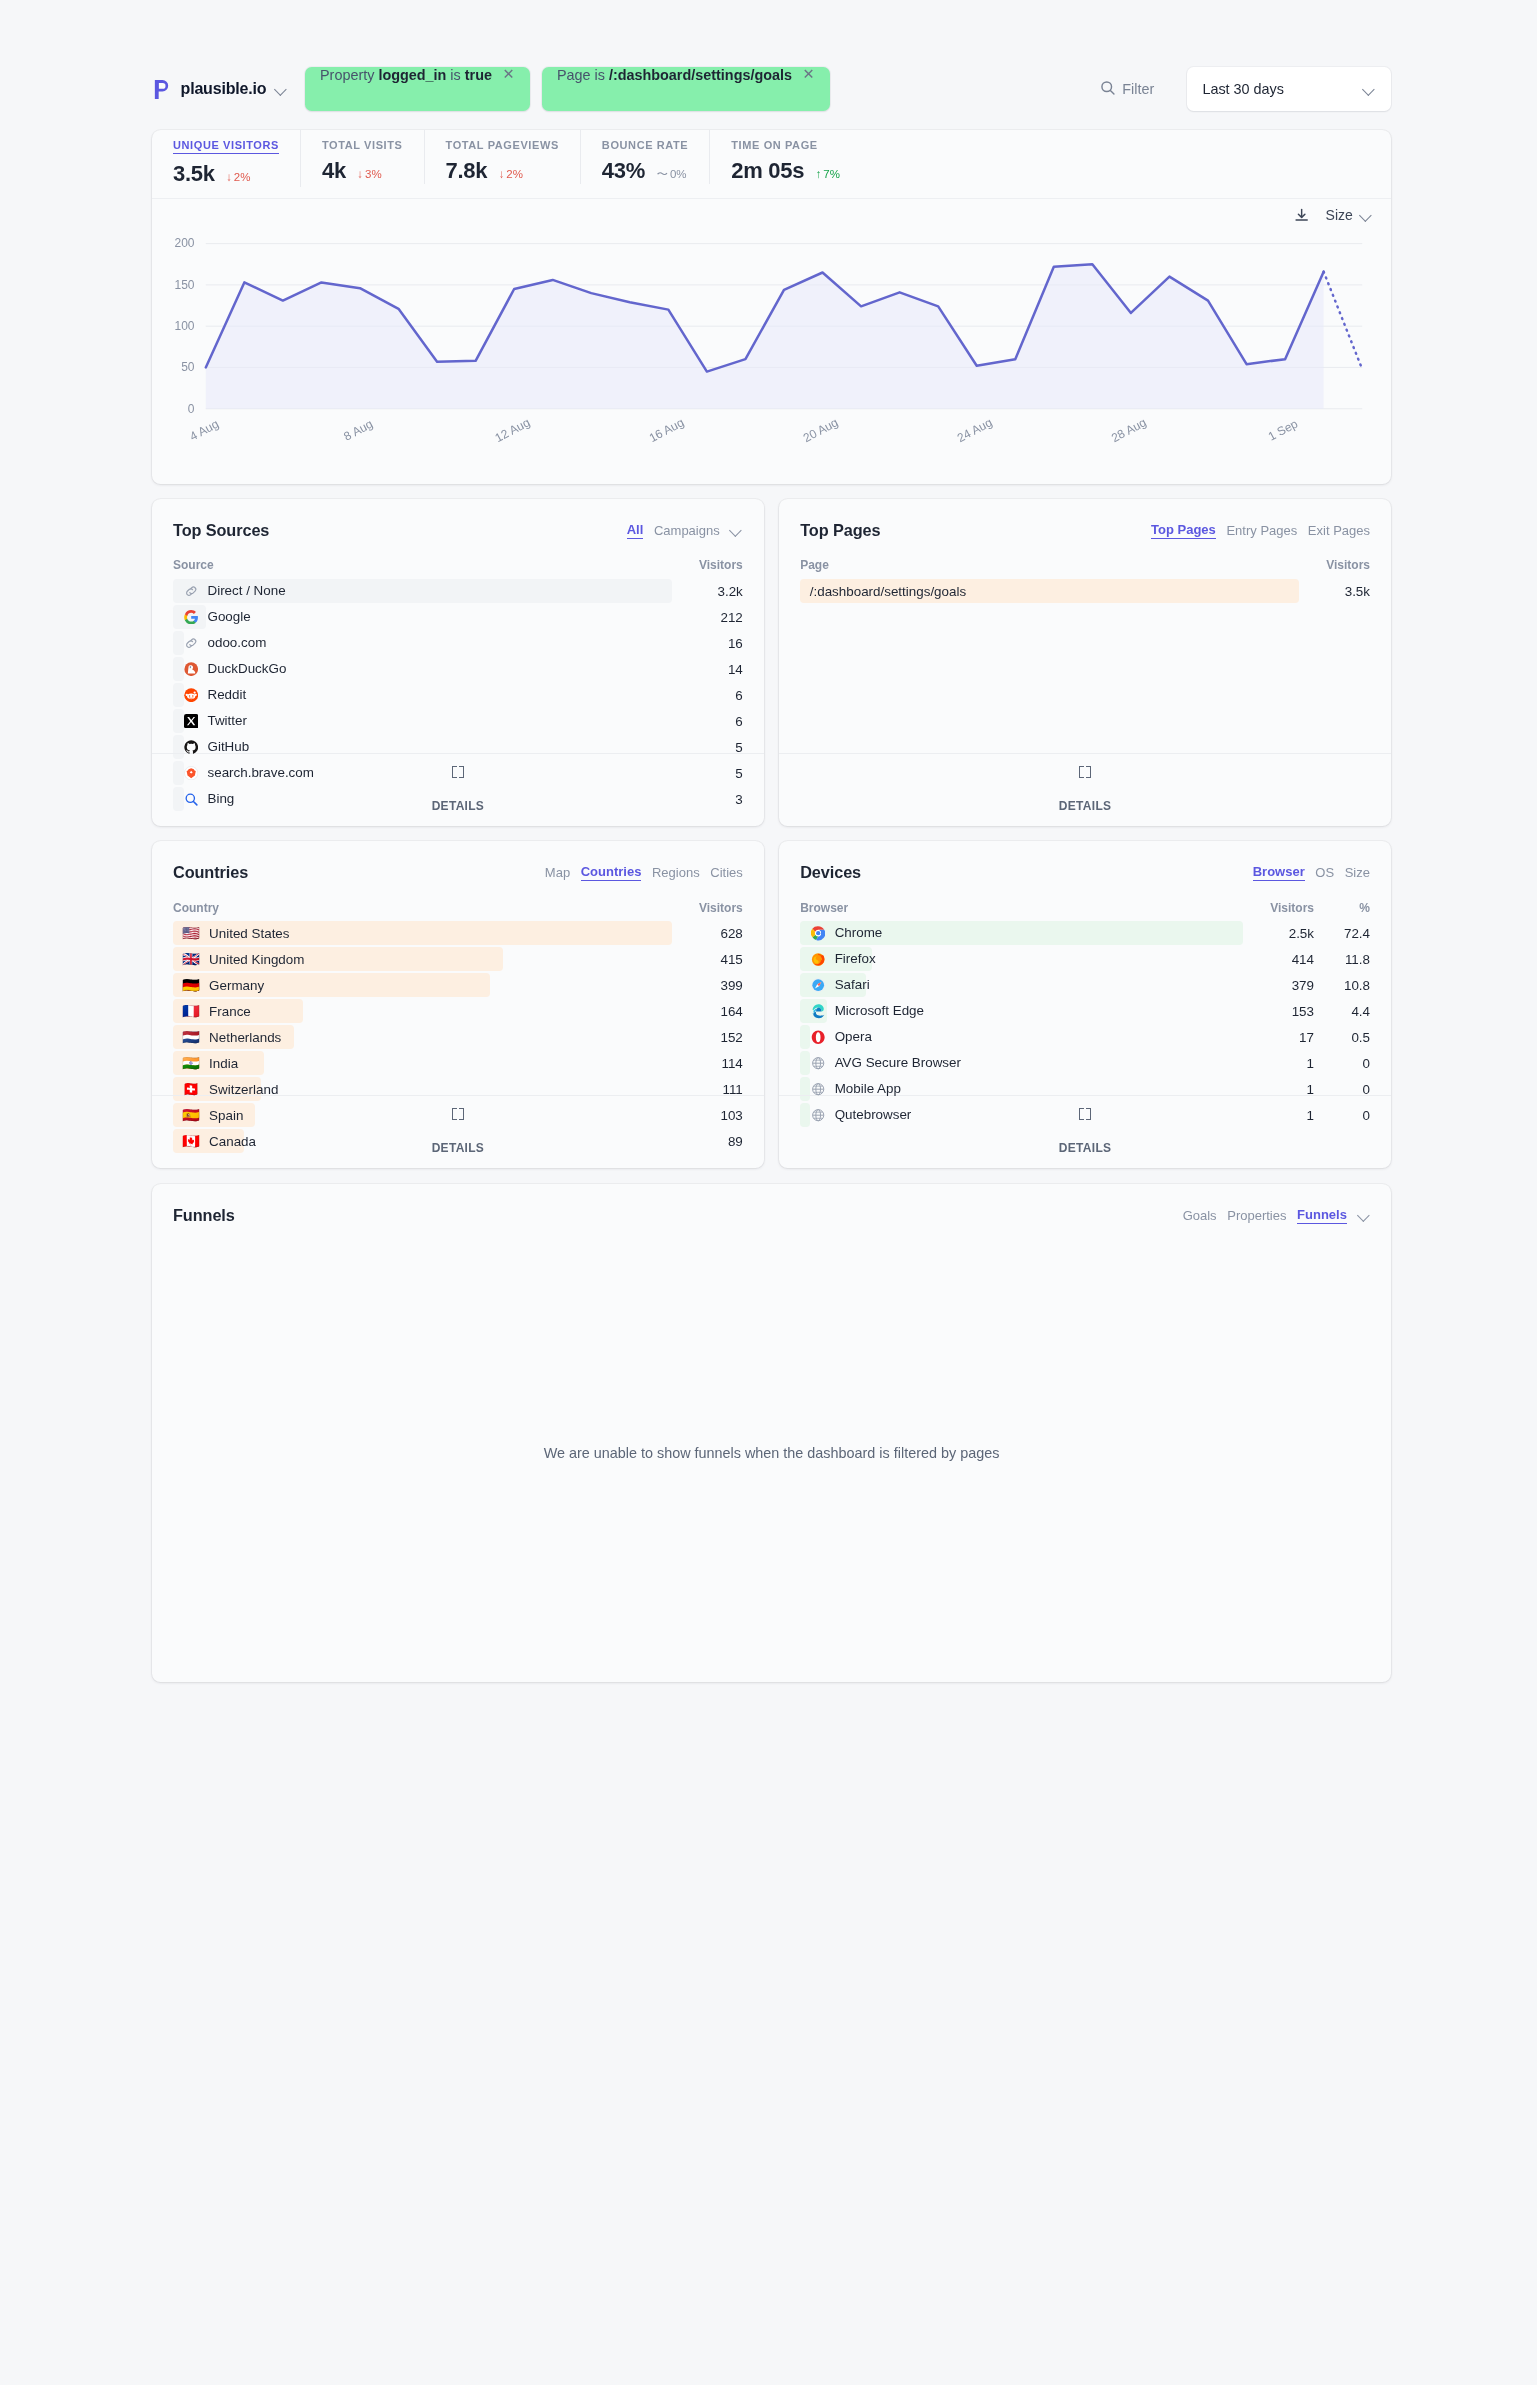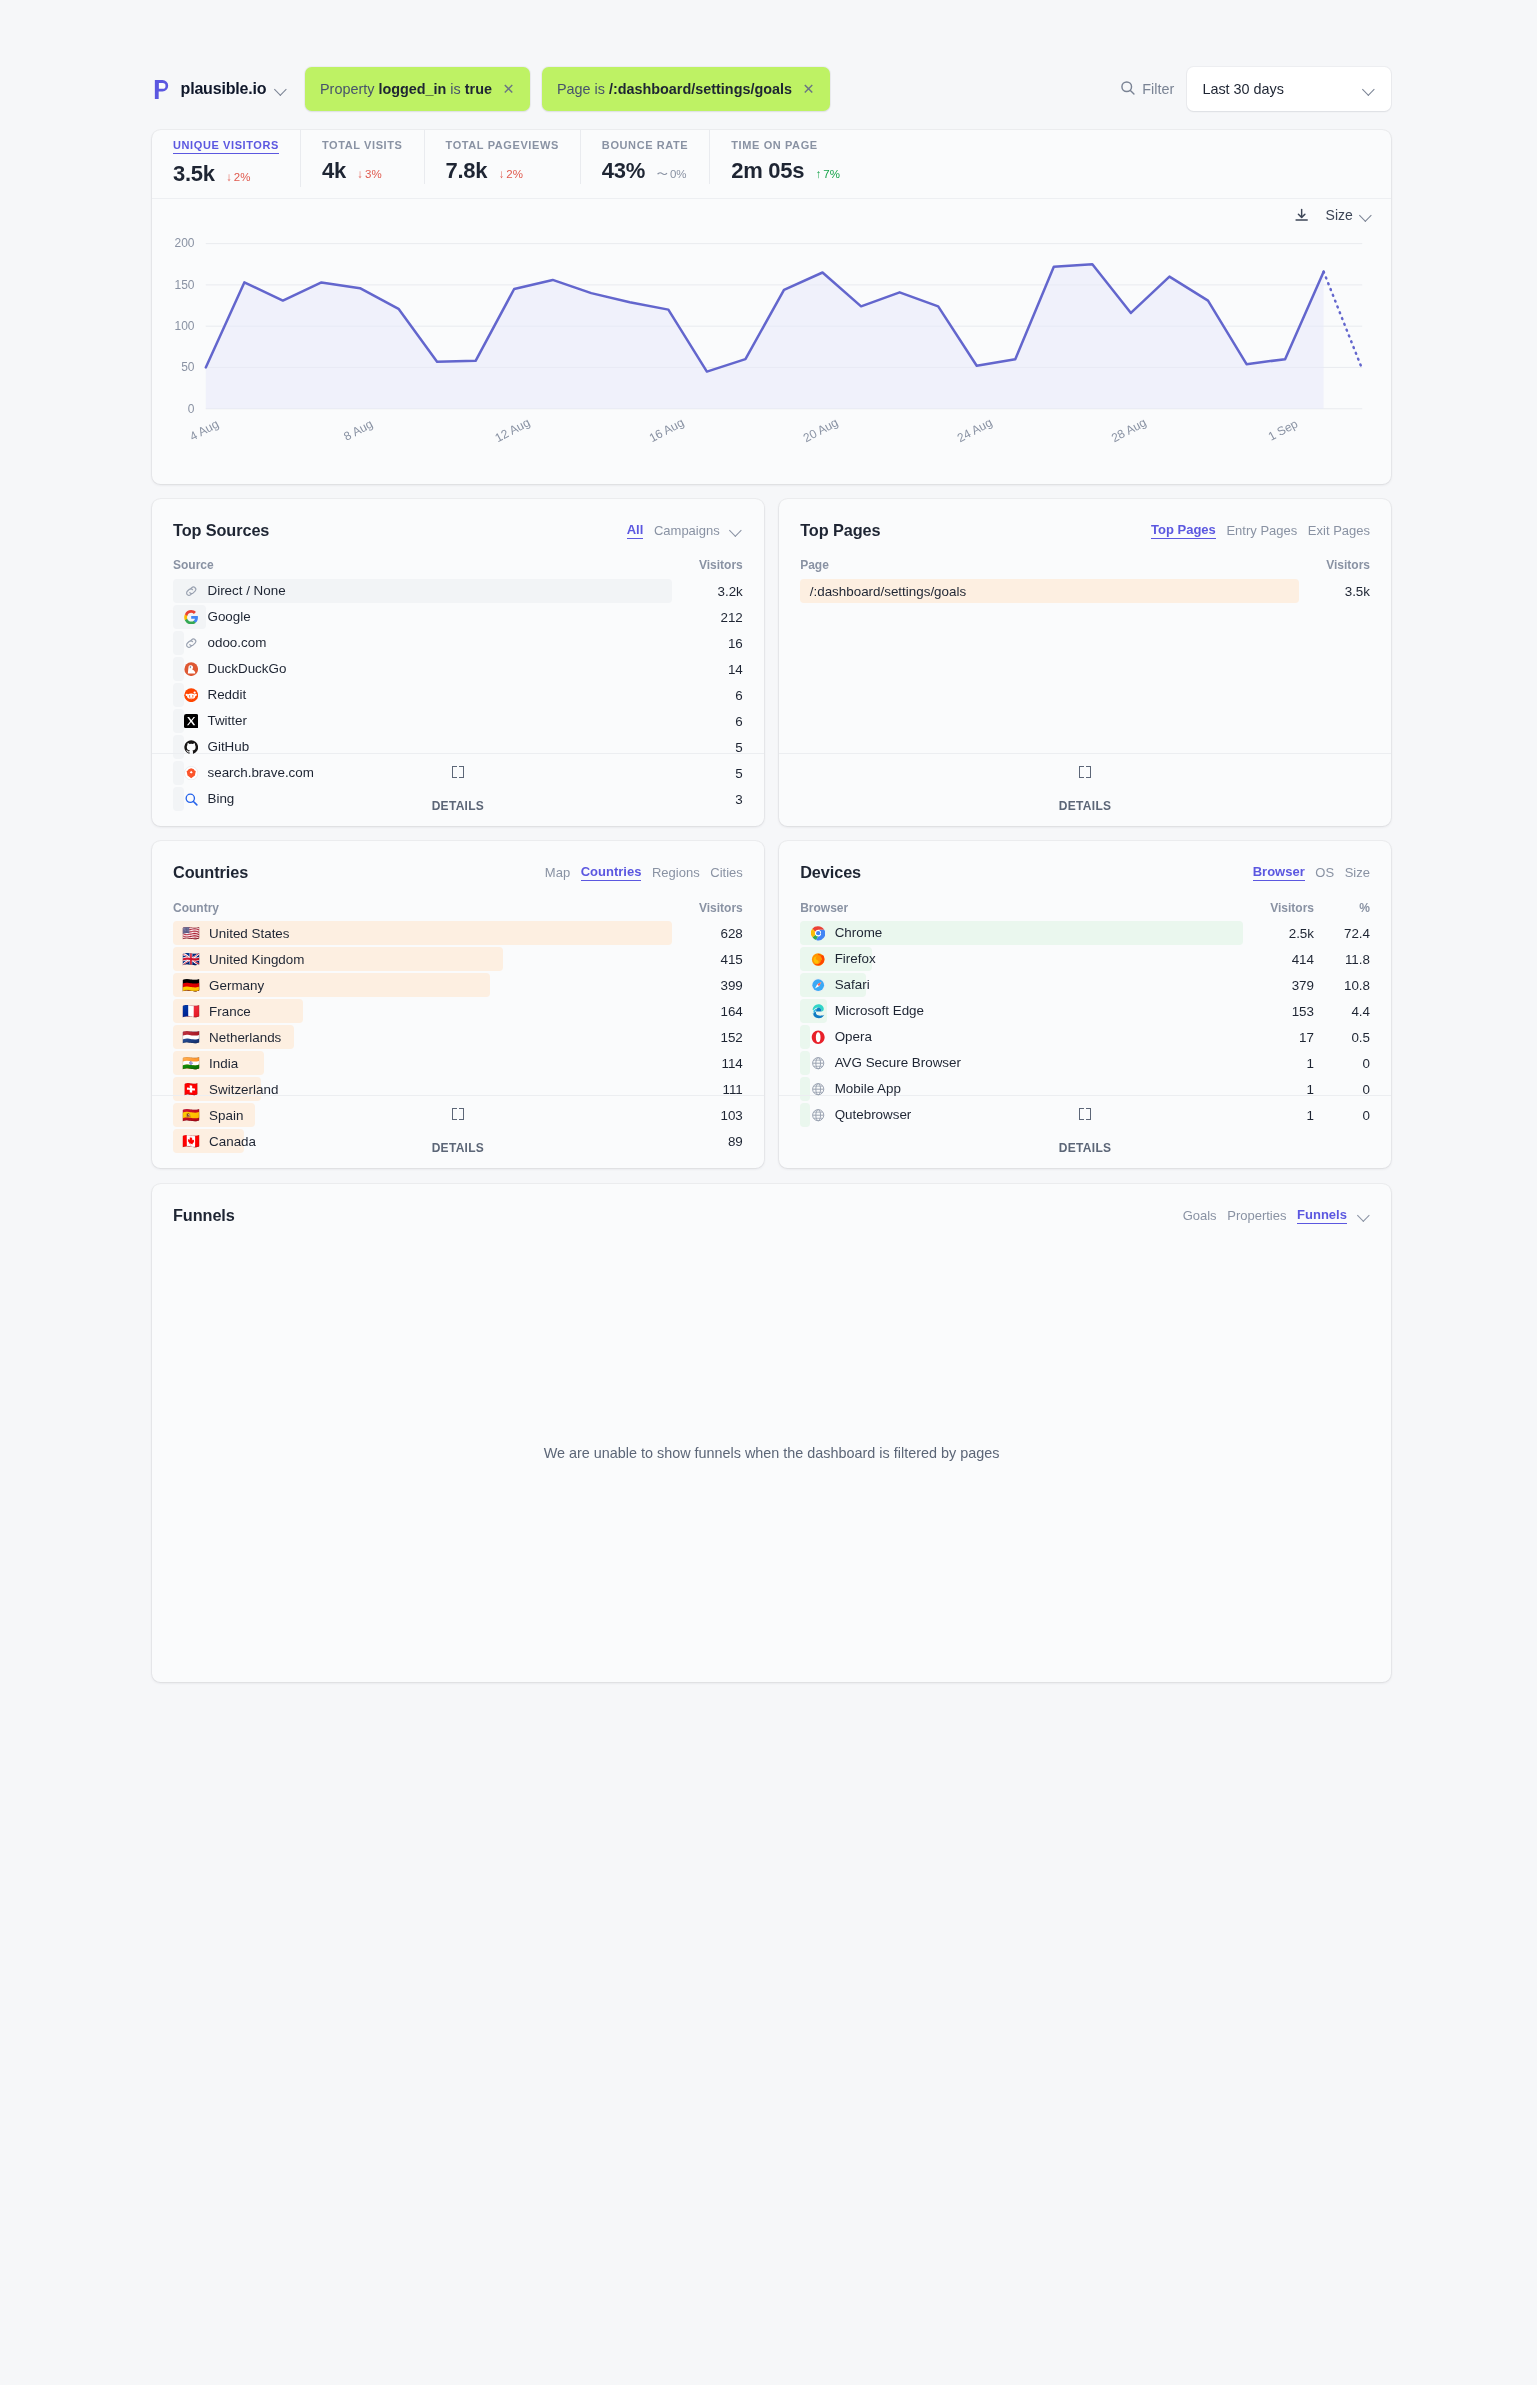--- a/index.html
+++ b/index.html
@@ -57,23 +57,22 @@
   .chev::before {
     content:"";
     position:absolute; left:1px; top:1.9px;
     width:7.7px; height:7.7px;
     border-right: 1.6px solid #7a8394;
     border-bottom: 1.6px solid #7a8394;
     transform: rotate(45deg);
   }
   .filter-pill {
     display: flex;
-    align-items: center;
     gap: 10.6px;
-    background: #bef264;
+    background: #86efac;
     border-radius: 6.7px;
     height: 44px;
     padding: 0 15.4px;
     margin-right: 11.5px;
     box-shadow: 0 1px 1.9px rgba(20,24,40,.07), 0 0 0 1px rgba(20,24,40,.04);
     font-size: 14.4px;
     color: #47536b;
     white-space: nowrap;
     cursor: pointer;
   }
@@ -81,21 +80,21 @@
   .pill-x {
     font-size: 14.4px;
     color: #6b7485;
     line-height: 1;
     cursor: pointer;
   }
   .topbar-right {
     margin-left: auto;
     display: flex;
     align-items: center;
-    gap: 9px;
+    gap: 29px;
   }
   .filter-btn {
     display: flex; align-items: center; gap: 6.7px;
     font-size: 14.4px; color: #7a8394;
     cursor: pointer;
     padding: 5.8px 3.8px;
   }
   .date-select {
     display: flex; align-items: center;
     justify-content: space-between;

